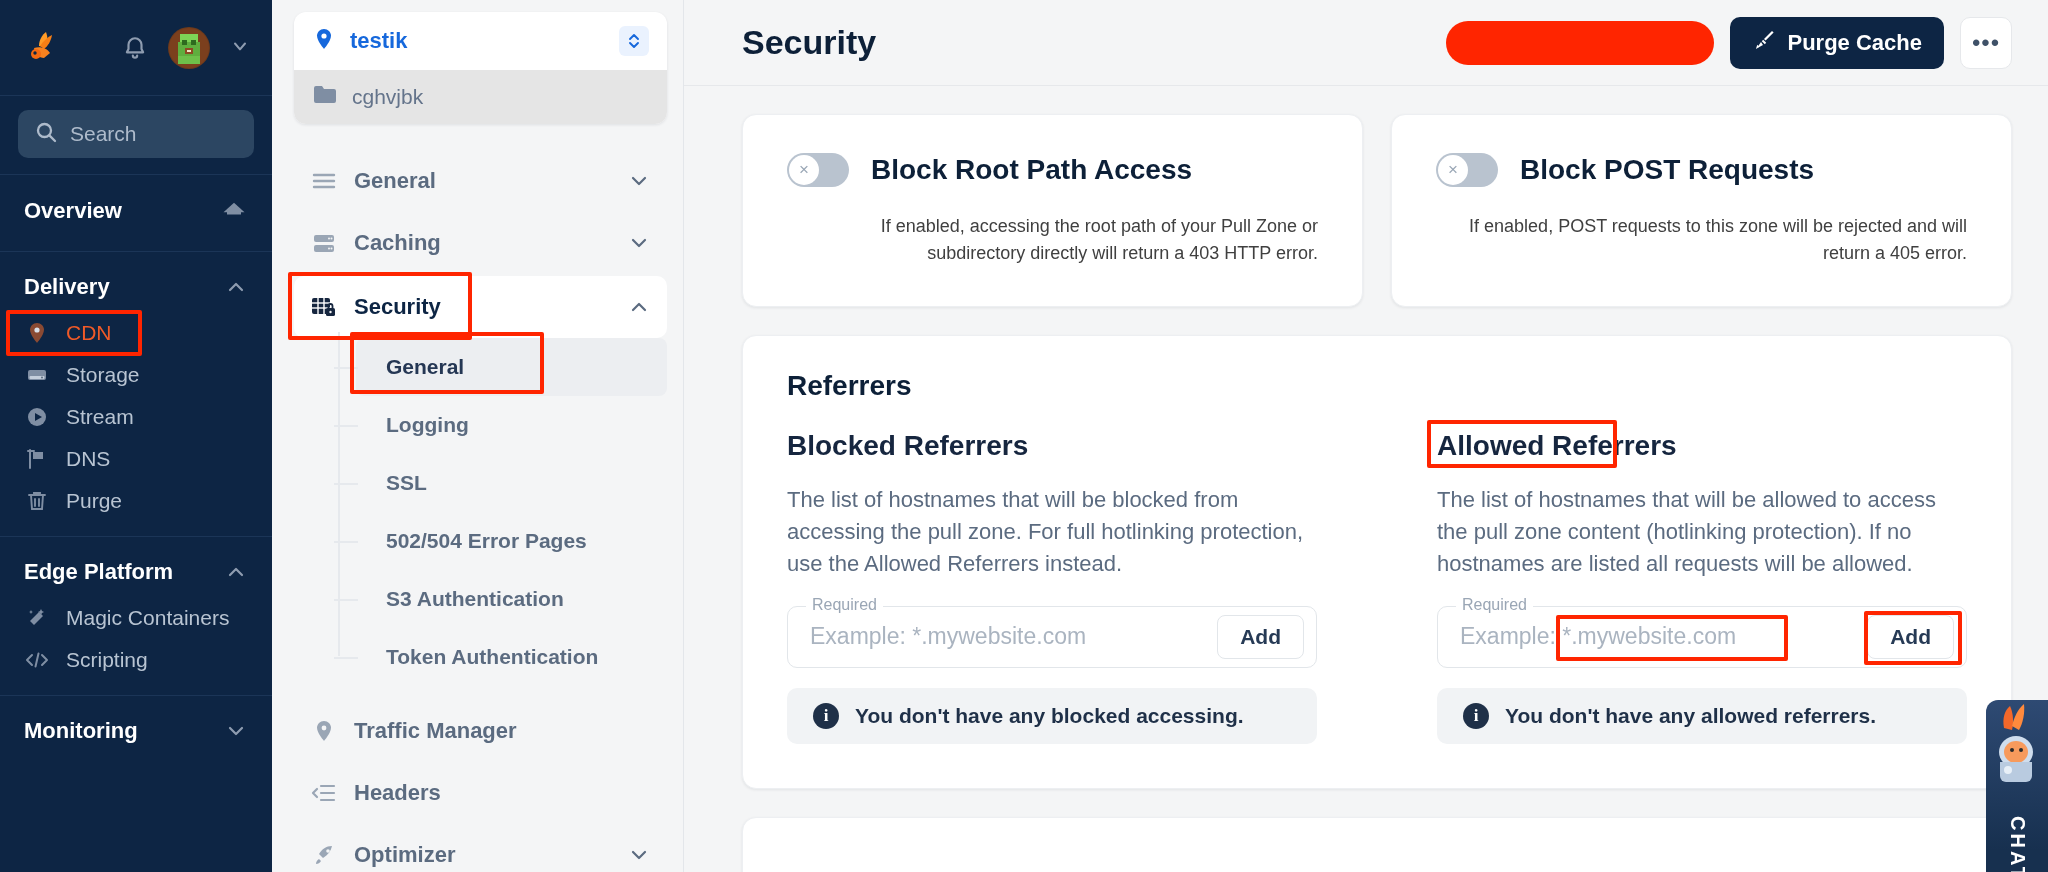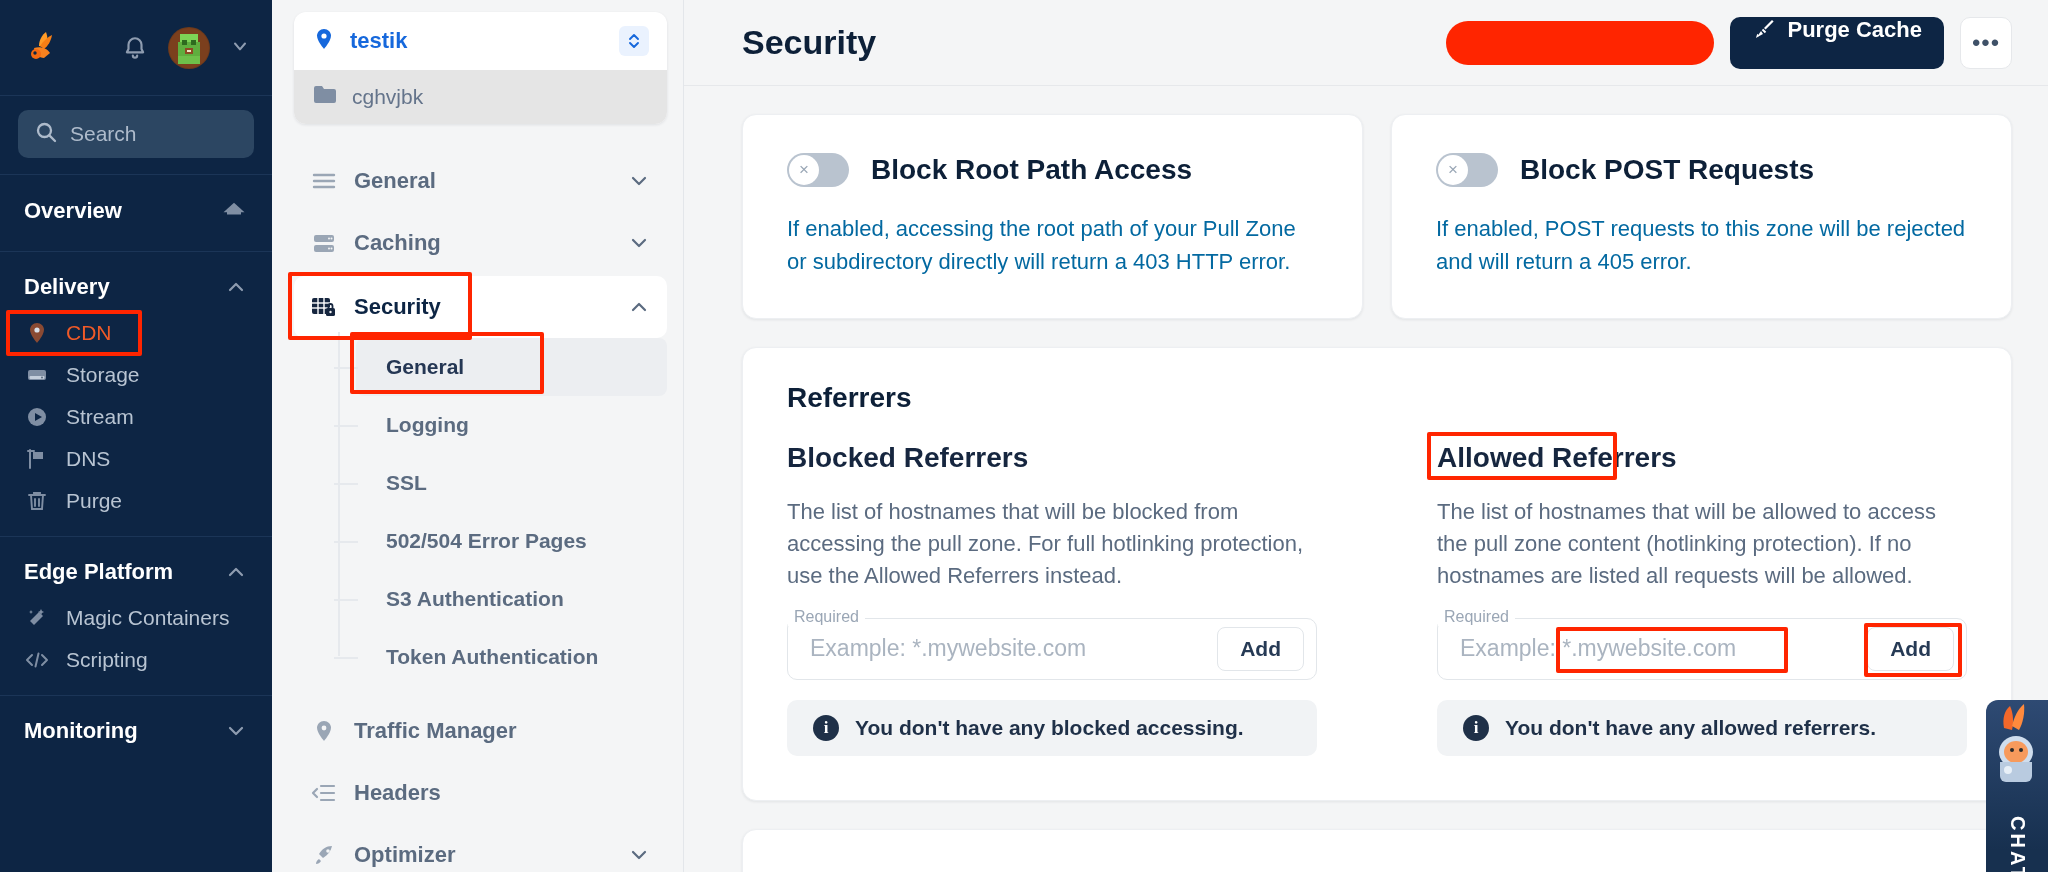--- a/index.html
+++ b/index.html
@@ -131,21 +131,21 @@
     padding: 0 36px 0 58px;
     border-bottom: 1px solid #e6e8eb;
     background: #f4f5f6;
   }
   .page-title { font-size: 34px; color: #0d2038; }
   .head-actions { margin-left: auto; display: flex; align-items: center; gap: 16px; }
   .redacted { width: 268px; height: 44px; border-radius: 22px; background: #ff2500; }
   .btn-dark {
     background: #0d2544; color: #fff; font-size: 22px; font-weight: bold;
     border-radius: 10px; height: 52px; padding: 0 22px;
-    display: flex; gap: 12px; border: none;
+    display: flex; align-items: center; gap: 12px; border: none;
   }
   .btn-ellipsis {
     background: #fff; border: 1px solid #e6e8eb; border-radius: 10px;
     width: 52px; height: 52px; display:flex;align-items:center;justify-content:center;
     color:#3f5168; font-size: 24px; letter-spacing: 1px;
   }
 
   .main-body { padding: 28px 36px 0 58px; }
   .cards-row { display: flex; gap: 28px; }
   .card {
@@ -159,39 +159,39 @@
     width: 62px; height: 34px; border-radius: 17px; background: #b9c3cf;
     position: relative; flex: 0 0 62px;
   }
   .toggle .knob {
     position: absolute; left: 2px; top: 2px; width: 30px; height: 30px;
     border-radius: 50%; background: #fff;
     display: flex; align-items: center; justify-content: center;
     color: #9aa7b6; font-size: 17px;
   }
   .card-title { font-size: 28px; color: #0d2038; font-weight: bold; }
-  .card-desc { font-size: 22px; color: #0369a1; line-height: 1.48; max-width: 560px; }
+  .card-desc { font-size: 18px; color: #404040; line-height: 1.48; max-width: 560px; text-align: right; }
 
   .panel {
     margin-top: 28px; background: #fff; border-radius: 14px;
     border: 1px solid #edeff2; box-shadow: 0 1px 3px rgba(16,24,40,.08);
     padding: 34px 44px 44px 44px;
   }
   .panel-title { font-size: 28px; color: #0d2038; font-weight: bold; margin-bottom: 28px; }
   .cols { display: flex; gap: 120px; }
   .col { flex: 1; max-width: 540px; position: relative; }
   .col-h { font-size: 28px; color: #16263f; font-weight: bold; margin-bottom: 22px; display:inline-block; position: relative;}
   .col-p { font-size: 22px; color: #5b6b80; line-height: 1.45; margin-bottom: 26px; }
   .field {
     border: 1px solid #e2e6ea; border-radius: 10px;
     height: 62px; display: flex; align-items: center;
     padding: 0 12px 0 22px; position: relative;
   }
   .field-legend {
-    position: absolute; top: -11px; left: 0; background: #fff;
+    position: absolute; top: -11px; left: 18px; background: #fff;
     padding: 0 6px; font-size: 16px; color: #9aa6b5;
   }
   .field-ph { font-size: 23px; color: #aab4c0; }
   .btn-add {
     margin-left: auto; background: #fff; border: 1px solid #e2e6ea;
     border-radius: 8px; height: 44px; padding: 0 22px;
     font-size: 21px; color: #263a55; font-weight: bold;
     display:flex;align-items:center;justify-content:center;
   }
   .notice {

